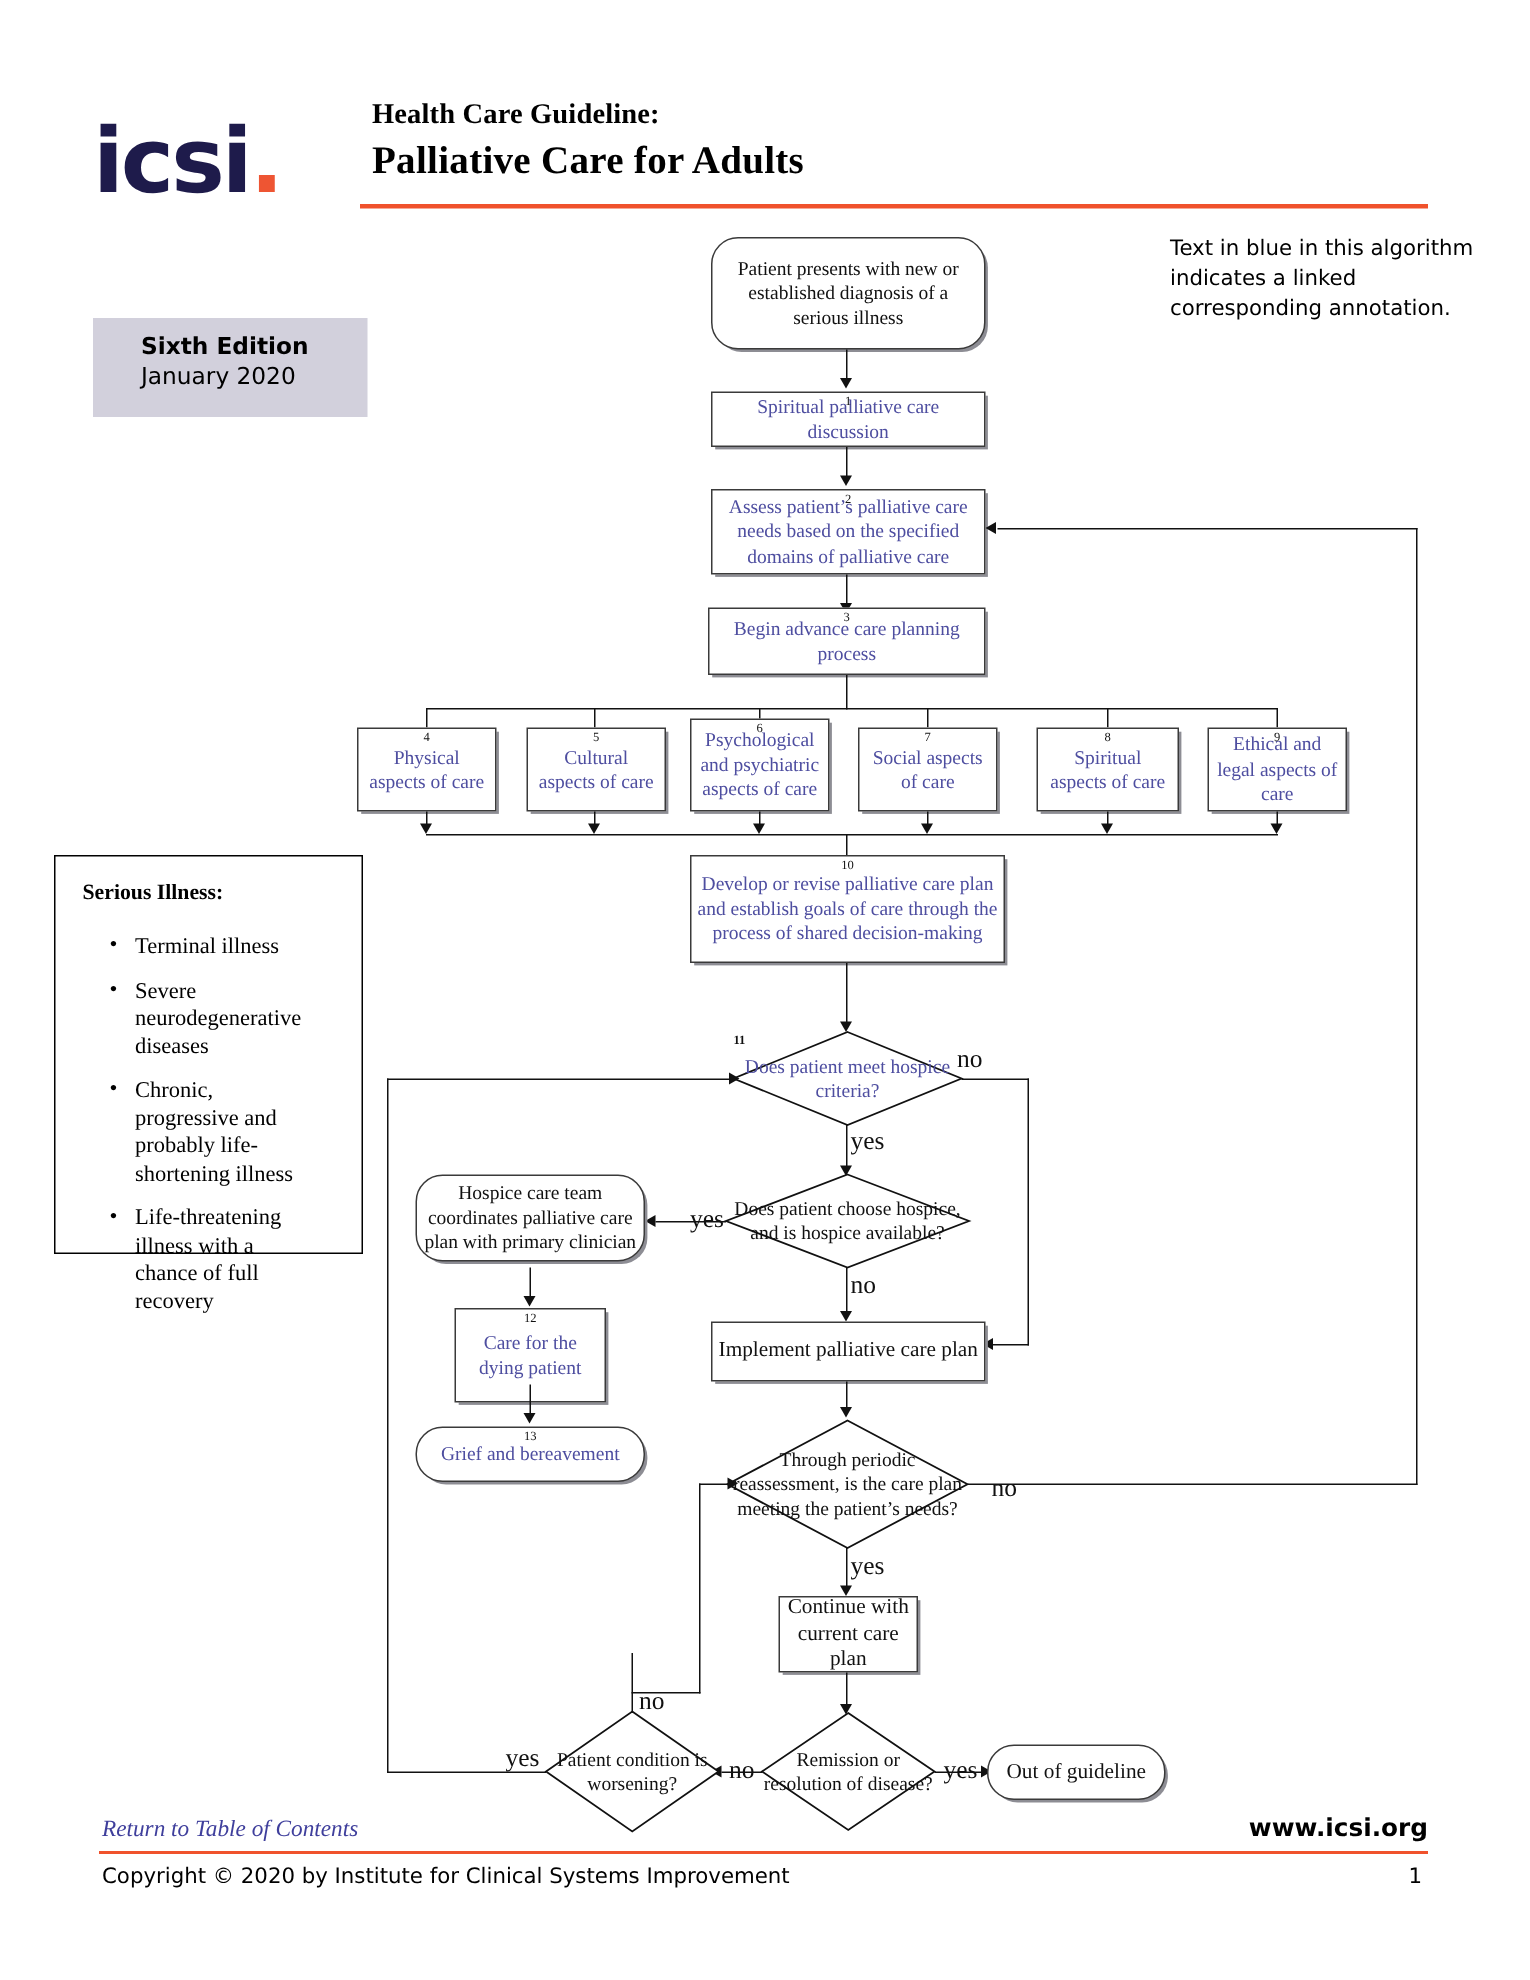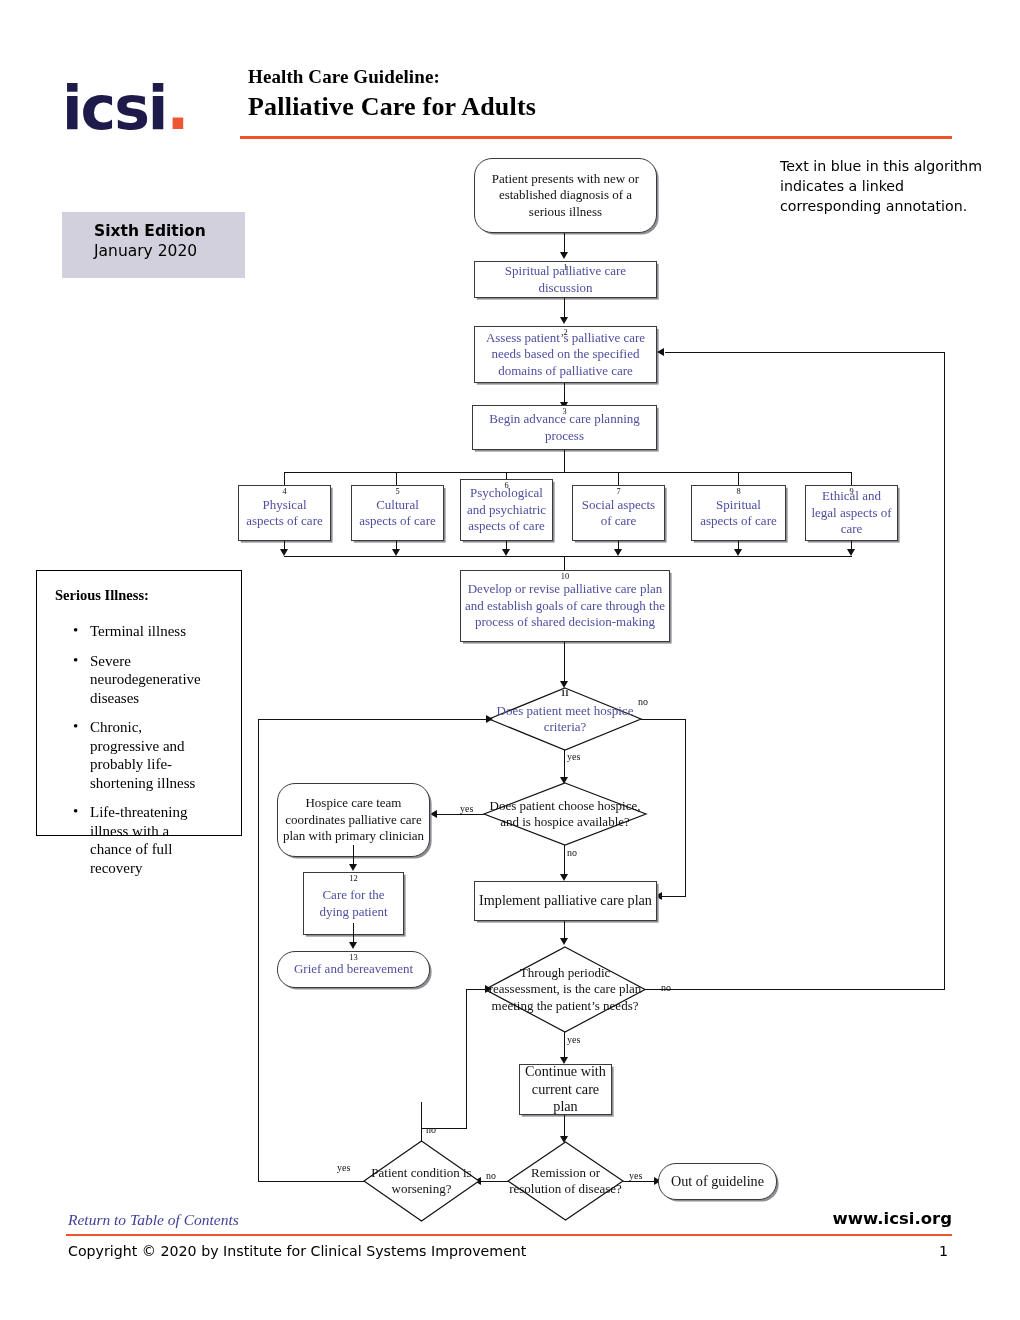--- a/index.html
+++ b/index.html
@@ -126,21 +126,21 @@
     position: absolute;
   }
   .diamond svg { position: absolute; left: 0; top: 0; overflow: visible; }
   .diamond .dtxt {
     position: absolute; left: 0; top: 0; width: 100%; height: 100%;
     display: flex; align-items: center; justify-content: center;
     text-align: center;
     font-family: "Liberation Serif", "DejaVu Serif", serif;
   }
   .diamond .dnum {
-    position: absolute; left: 0; right: 0; text-align: center;
+    position: absolute; left: 0; right: 0; 
     font-family: "Liberation Serif", serif; font-size: 8.4px; color: #111; font-weight: bold;
   }
 
   
   .ln { position: absolute; background: #111; }
   .lnv { width: 1.3px; }
   .lnh { height: 1.3px; }
   .arrow {
     position: absolute; width: 0; height: 0;
   }
@@ -155,21 +155,21 @@
     border-right: 7.4px solid #111;
   }
   .ar-right {
     border-top: 4.6px solid transparent;
     border-bottom: 4.6px solid transparent;
     border-left: 7.4px solid #111;
   }
   .elabel {
     position: absolute;
     font-family: "Liberation Serif", serif;
-    font-size: 10px; color: #111; white-space: nowrap;
+    font-size: 17px; color: #111; white-space: nowrap;
   }
 
   
   #ret {
     position: absolute; left: 68px; top: 1211px;
     font-family: "Liberation Serif", serif;
     font-style: italic; font-weight: 400;
     font-size: 15.5px; color: #3f3f9c;
   }
   #site {
@@ -329,21 +329,21 @@
   </div>
 
   <div class="elabel" style="left:460px; top:803px;">yes</div>
   <div class="ln lnh" style="left:437px; top:814px; width:47px;"></div>
   <div class="arrow ar-left" style="left:430px; top:810px;"></div>
 
   <div class="elabel" style="left:567px; top:847px;">no</div>
   <div class="ln lnv" style="left:564px; top:845px; height:32px;"></div>
   <div class="arrow ar-down" style="left:560px; top:874px;"></div>
 
-  <div class="node rbox fs13 black" style="left:277px; top:783px; width:153px; height:74px;">
+  <div class="node rbox fs13 black" style="left:277px; top:783px; width:153px; height:58px;">
     <div class="txt">Hospice care team coordinates palliative care plan with primary clinician</div>
   </div>
   <div class="ln lnv" style="left:353px; top:845px; height:22px;"></div>
   <div class="arrow ar-down" style="left:349px; top:864px;"></div>
 
   <div class="node box fs13 blue" style="left:303px; top:872px; width:101px; height:63px;">
     <div class="nodenum">12</div>
     <div class="txt">Care for the dying patient</div>
   </div>
   <div class="ln lnv" style="left:353px; top:923px; height:22px;"></div>

